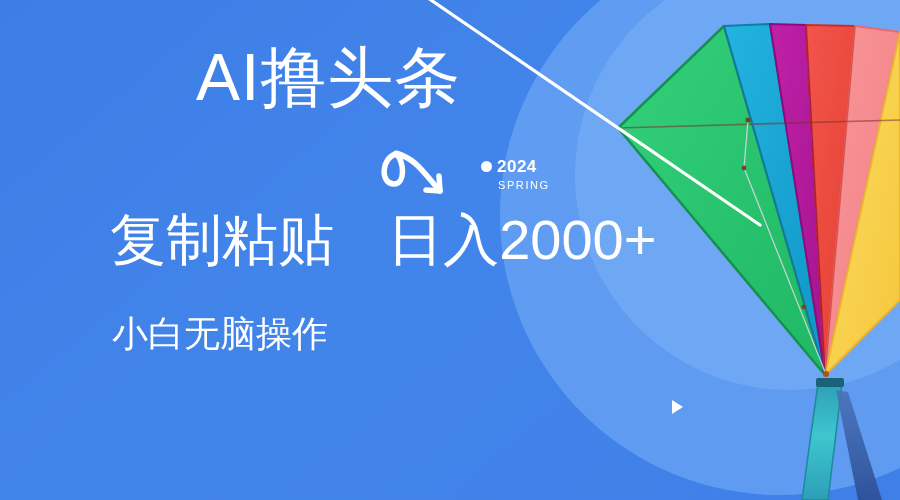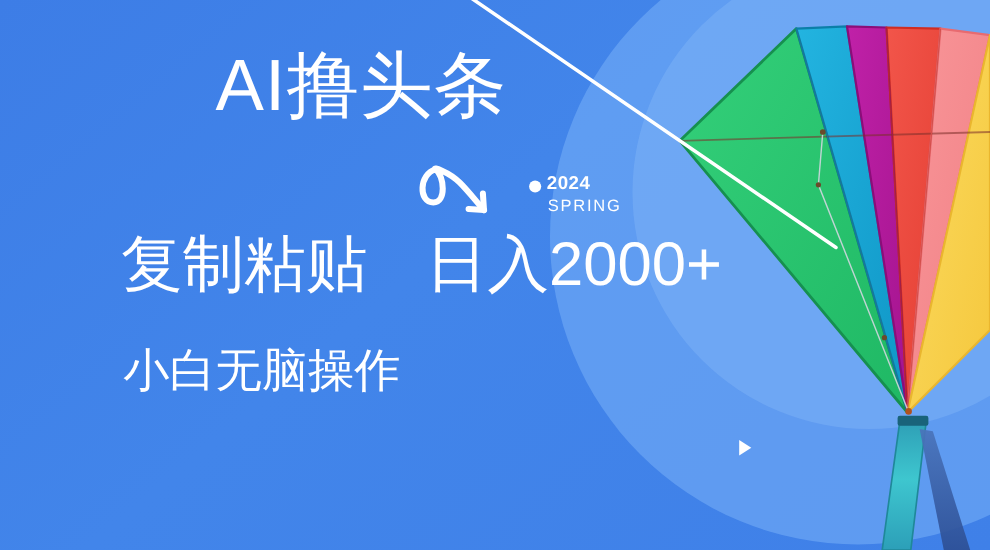--- a/index.html
+++ b/index.html
@@ -31,33 +31,33 @@
   .txt{position:absolute;color:#ffffff;white-space:nowrap;}
   #titleMain{
     left:196px;top:44px;font-size:66px;font-weight:400;
     letter-spacing:1px;line-height:1;
   }
   #lineTwo{
     left:110px;top:212px;font-size:56px;font-weight:400;line-height:1;
   }
   #lineTwo .gap{display:inline-block;width:22px;}
   #lineThree{
-    left:112px;top:316px;font-size:42px;font-weight:400;line-height:1;
+    left:112px;top:316px;font-size:36px;font-weight:400;line-height:1;
   }
   
   #badge{
     position:absolute;left:481px;top:158px;color:#fff;line-height:1;
   }
-  #badgeTop{display:flex;align-items:flex-end;gap:5px;}
+  #badgeTop{display:flex;align-items:center;gap:5px;}
   #badgeDot{
     width:11px;height:11px;border-radius:50%;background:#fff;display:block;
   }
   #badgeYear{font-size:17px;font-weight:700;letter-spacing:.5px;}
   #badgeSeason{
-    margin-top:5px;margin-left:17px;font-size:15px;
+    margin-top:5px;margin-left:17px;font-size:11px;
     letter-spacing:1.6px;font-weight:400;
   }
   
   #playTri{
     position:absolute;left:672px;top:400px;width:0;height:0;
     border-left:11px solid #ffffff;
     border-top:7px solid transparent;
     border-bottom:7px solid transparent;
   }
   

